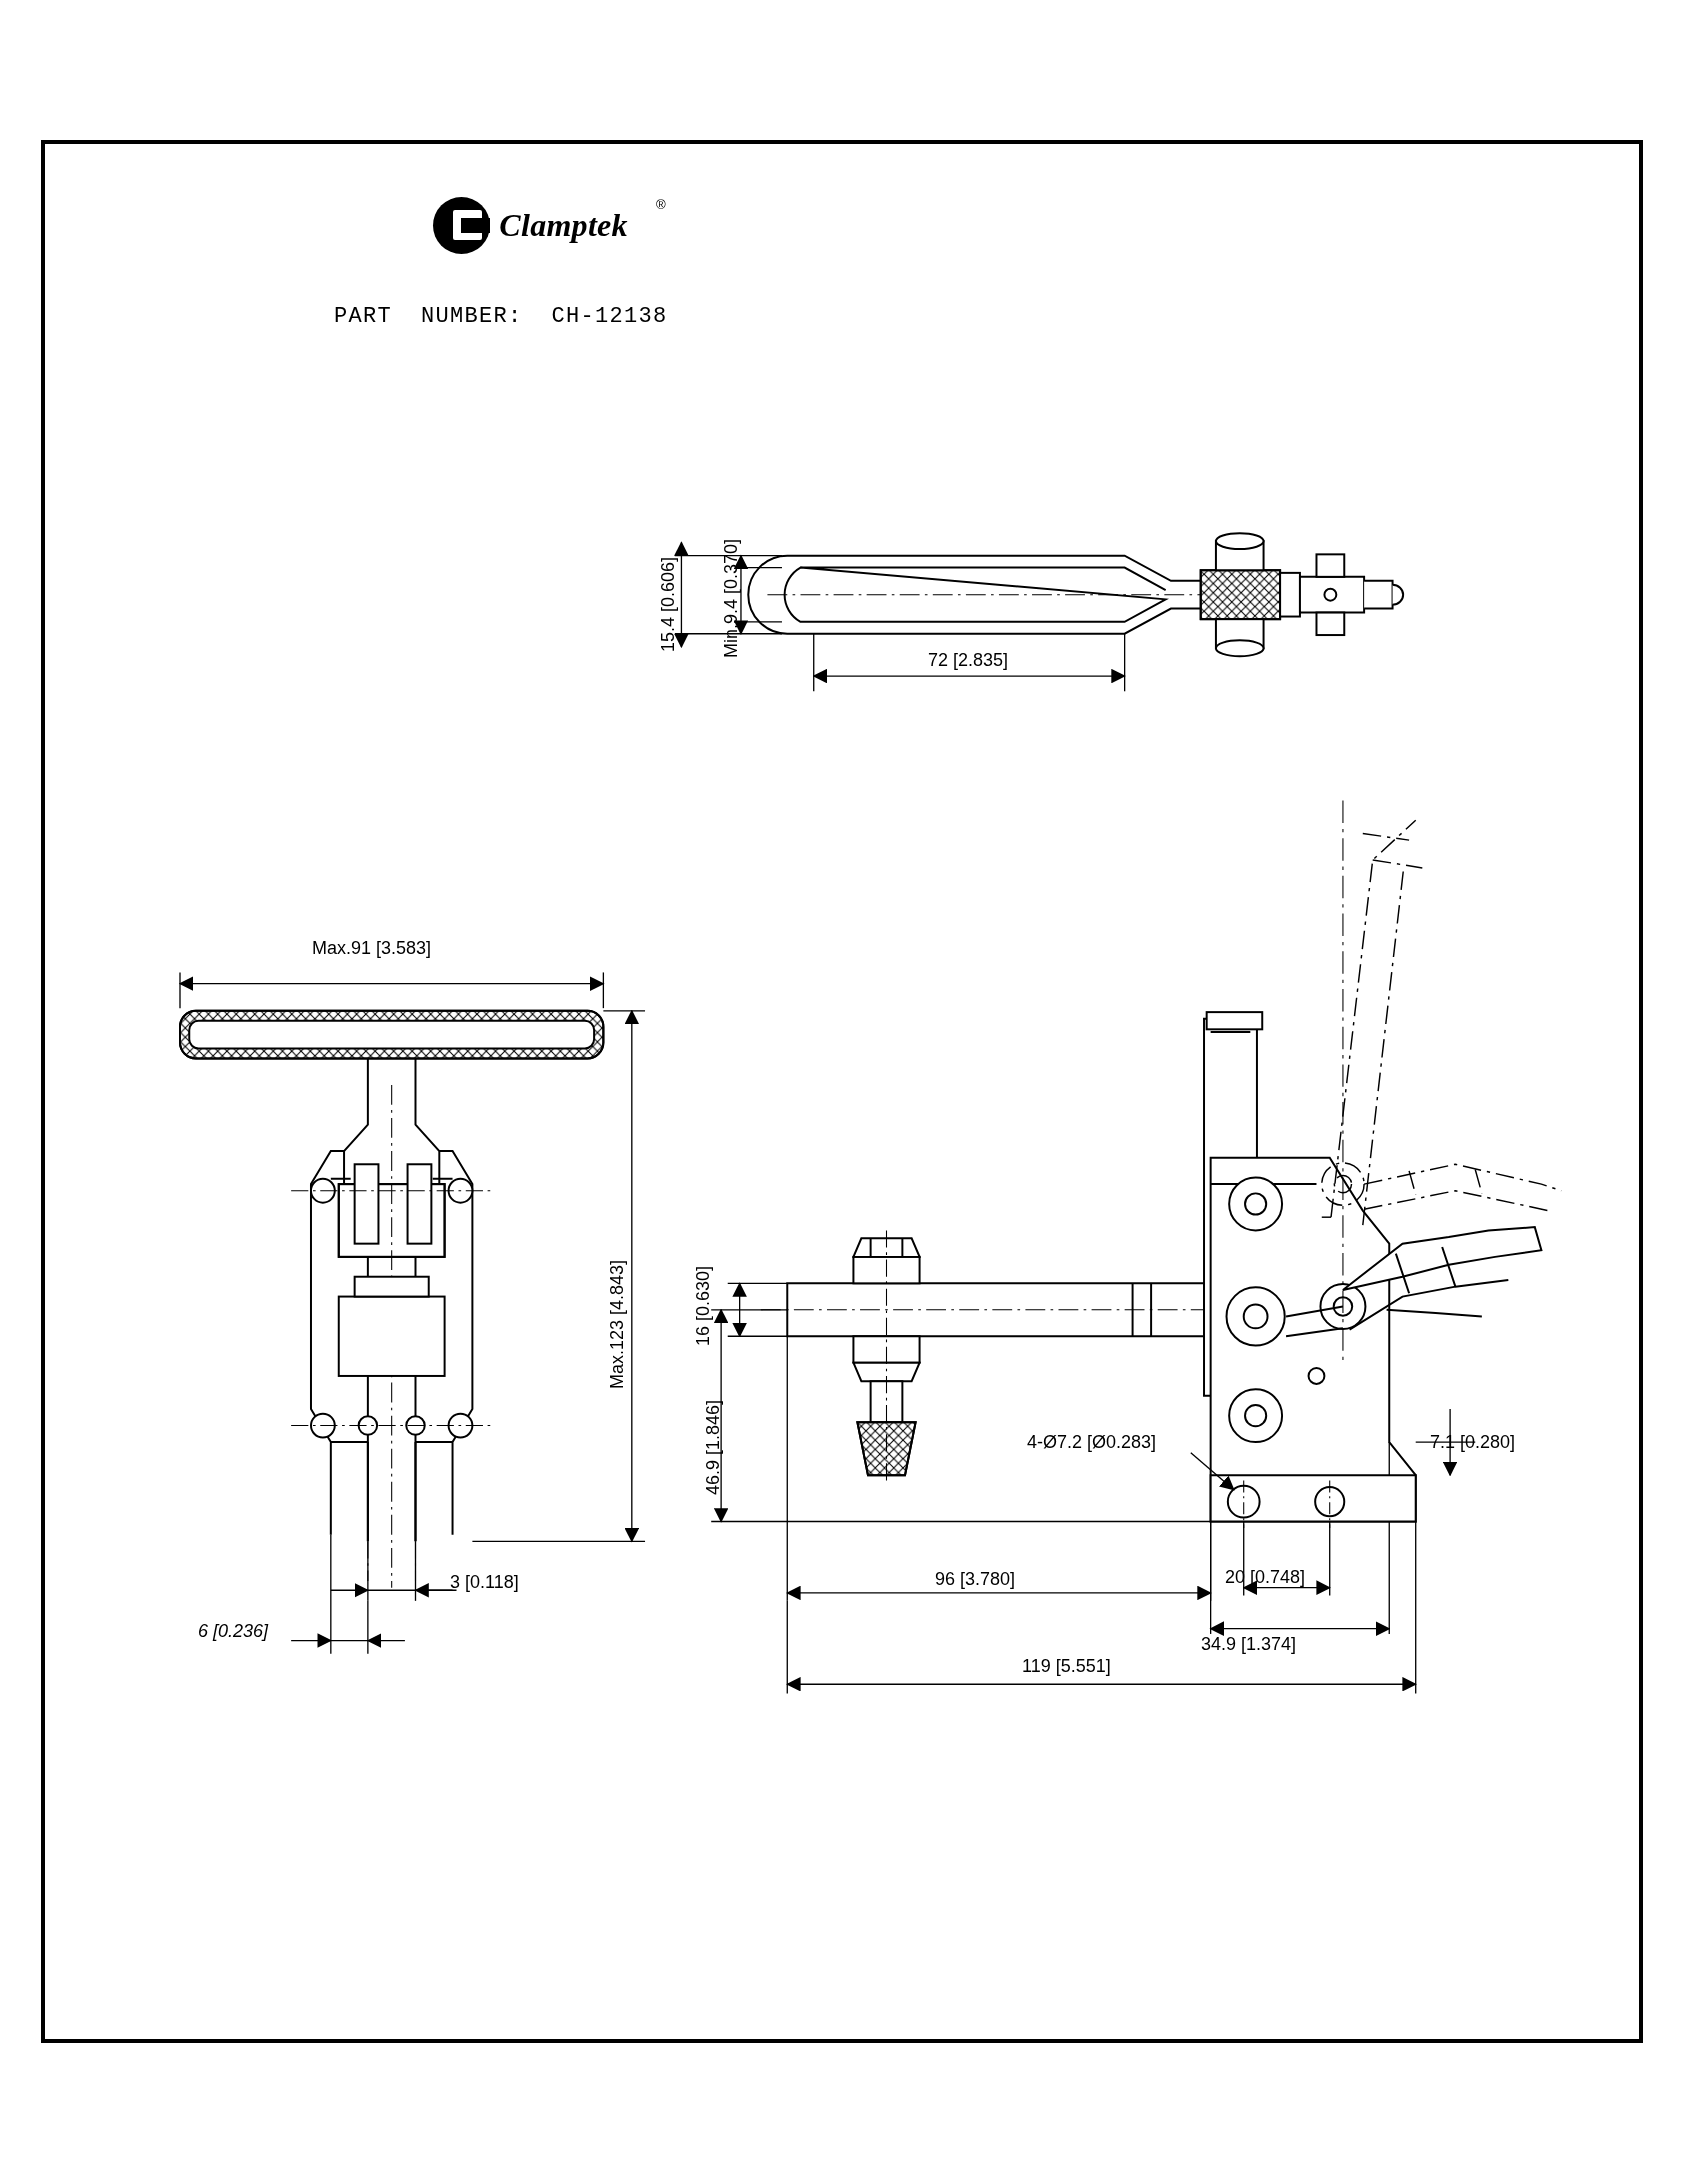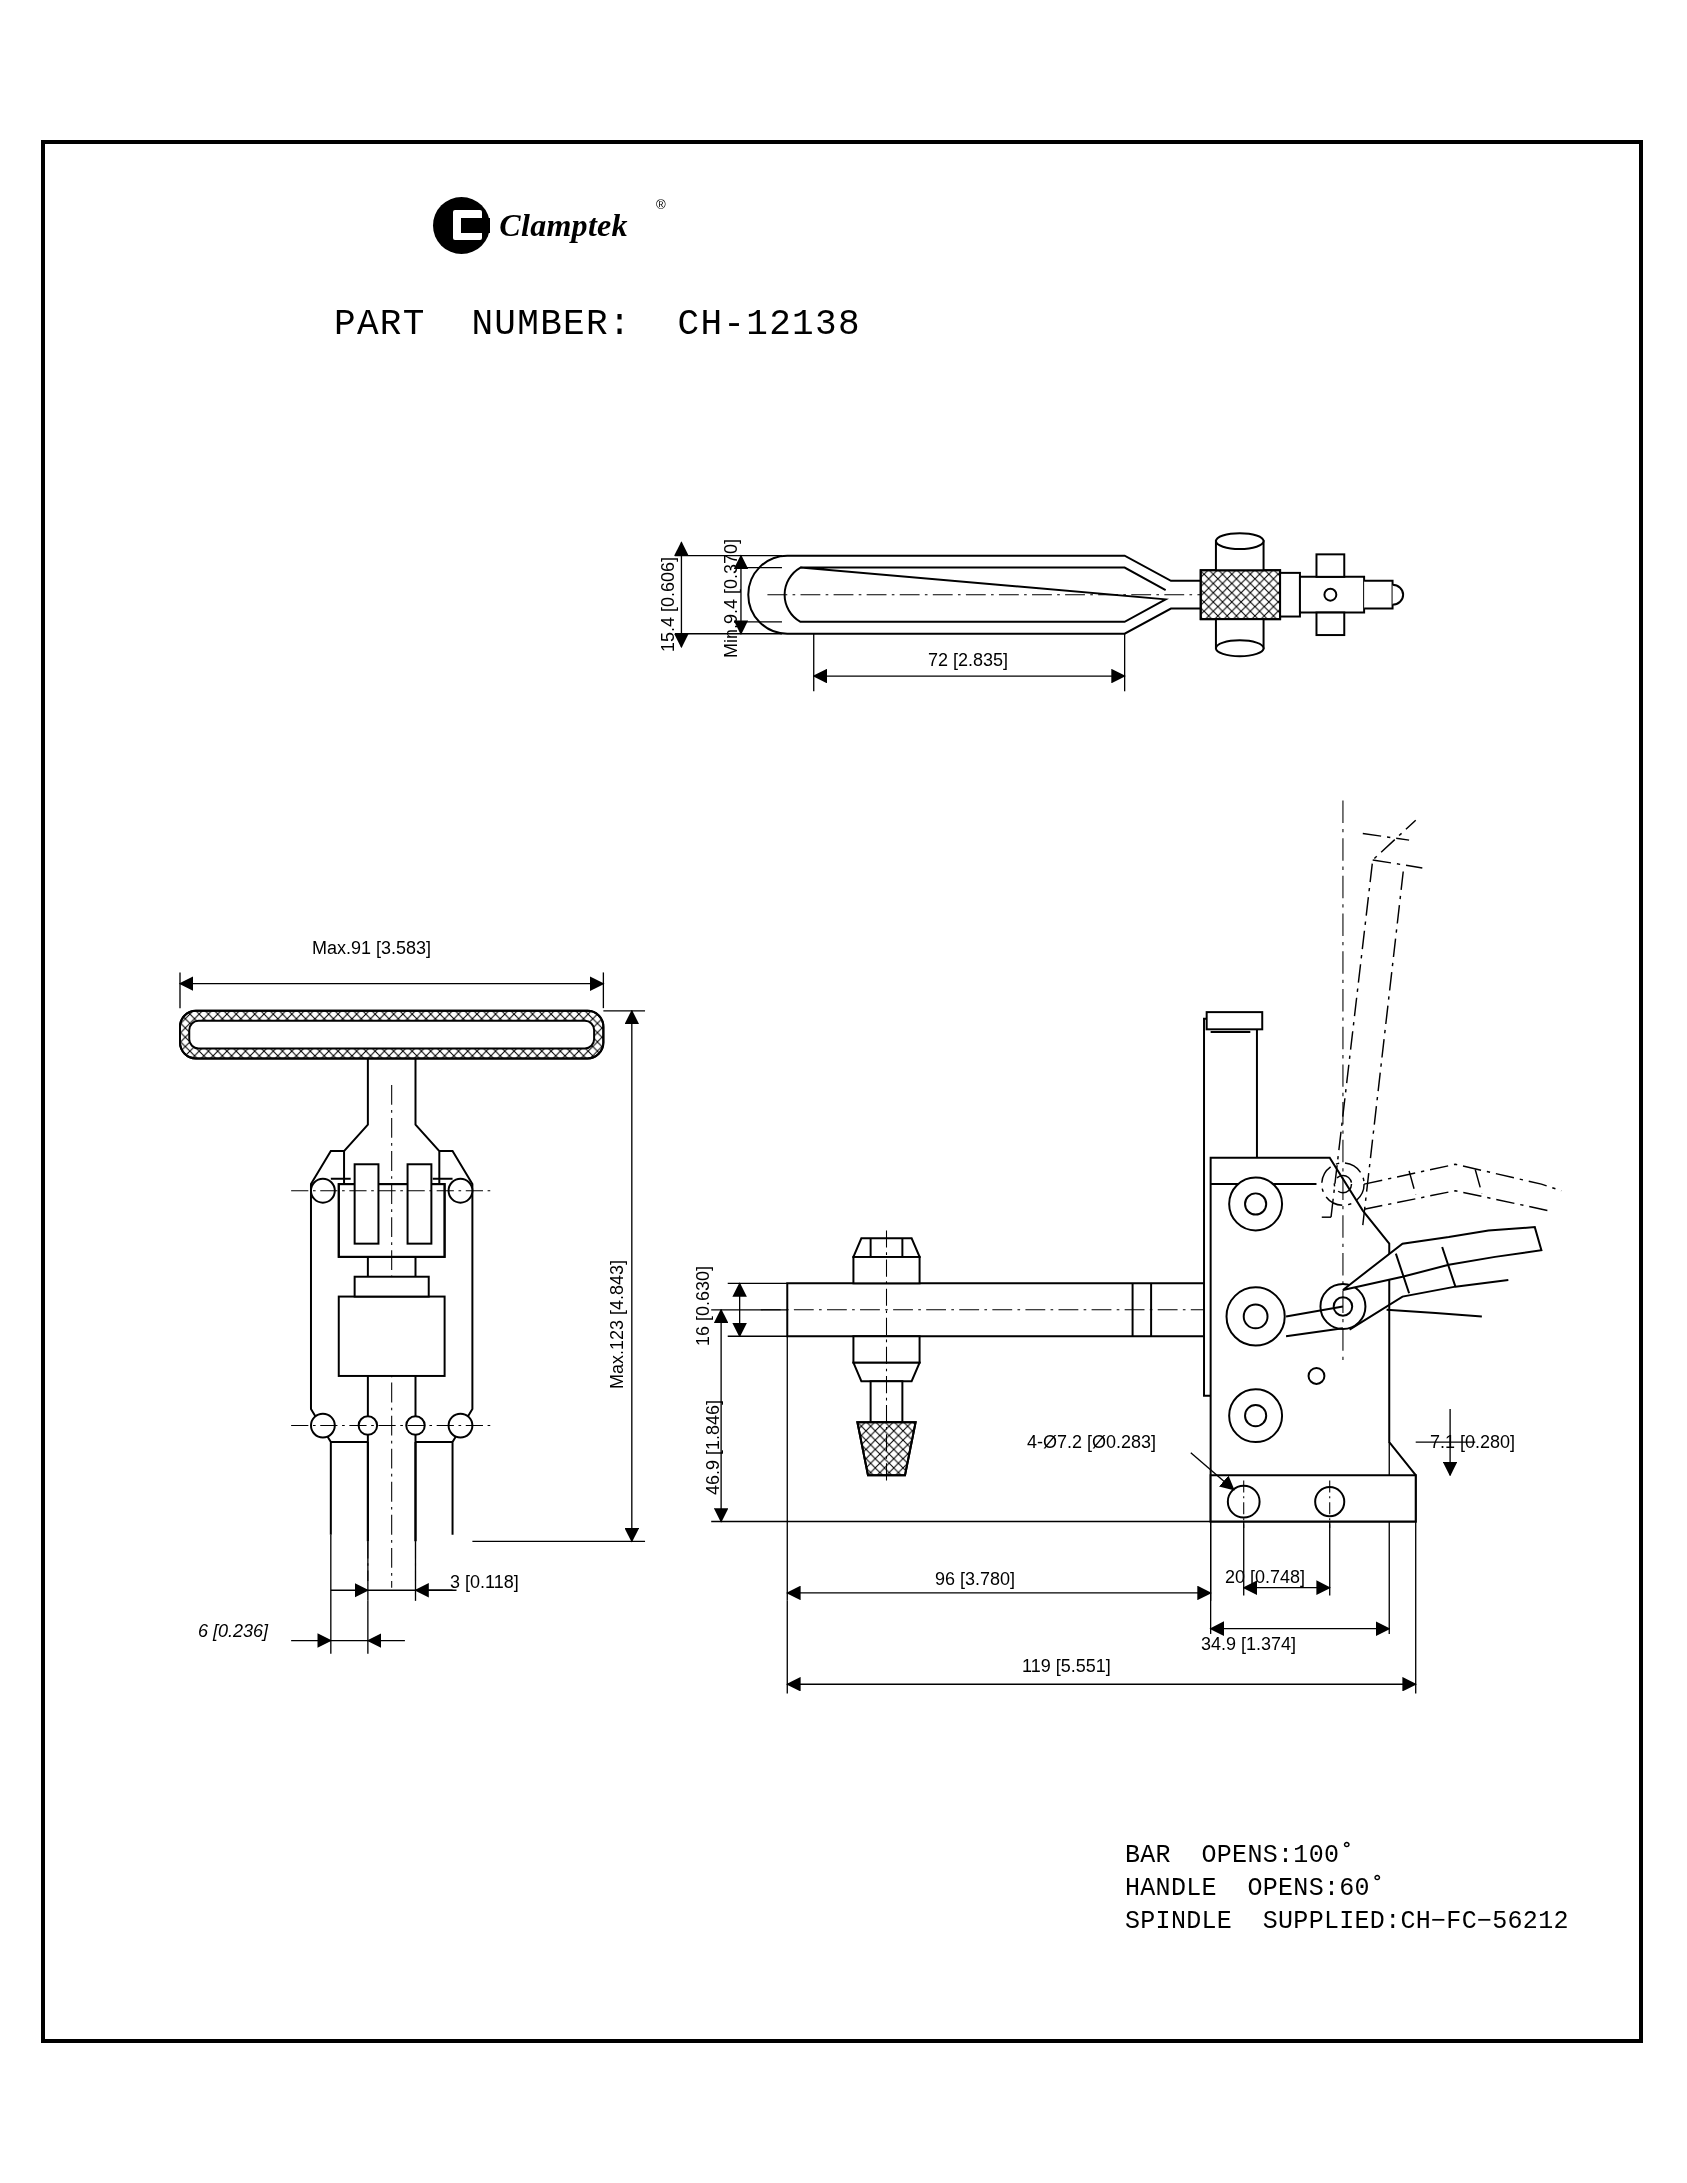--- a/index.html
+++ b/index.html
@@ -82,21 +82,21 @@
     font-size: 13.2px;
     margin-left: 28px;
     margin-bottom: 22.5px;
     align-self: flex-start;
   }
   .partnumber {
     position: absolute;
     left: 334px;
     top: 304px;
     font-family: "Liberation Mono", monospace;
-    font-size: 36px;
+    font-size: 22px;
     letter-spacing: 1.3px;
     white-space: pre;
   }
 
   
   .notes {
     position: absolute;
     left: 1125px;
     top: 1839px;
     font-family: "Liberation Mono", monospace;
@@ -136,23 +136,20 @@
   <div class="frame-outer"></div>
 
   <div class="logo-wrap">
     <span class="logo-mark"></span>
     <span class="logo-text">Clamptek</span>
     <span class="logo-reg">®</span>
   </div>
 
   <div class="partnumber">PART  NUMBER:  CH-12138</div>
 
-  <div class="notes"><span>BAR  OPENS:100˚</span>
-<span>HANDLE  OPENS:60˚</span>
-<span>SPINDLE  SUPPLIED:CH−FC−56212</span></div>
 
   <div class="dim v" style="left:658px; top:652px;">15.4 [0.606]</div>
   <div class="dim v" style="left:721px; top:658px;">Min.9.4 [0.370]</div>
   <div class="dim" style="left:928px; top:650px;text-align:right;">72 [2.835]</div>
 
   <div class="dim" style="left:312px; top:938px;">Max.91 [3.583]</div>
   <div class="dim v" style="left:607px; top:1389px;">Max.123 [4.843]</div>
   <div class="dim" style="left:450px; top:1572px;">3 [0.118]</div>
   <div class="dim" style="left:198px; top:1621px;font-style:italic;">6 [0.236]</div>
 

